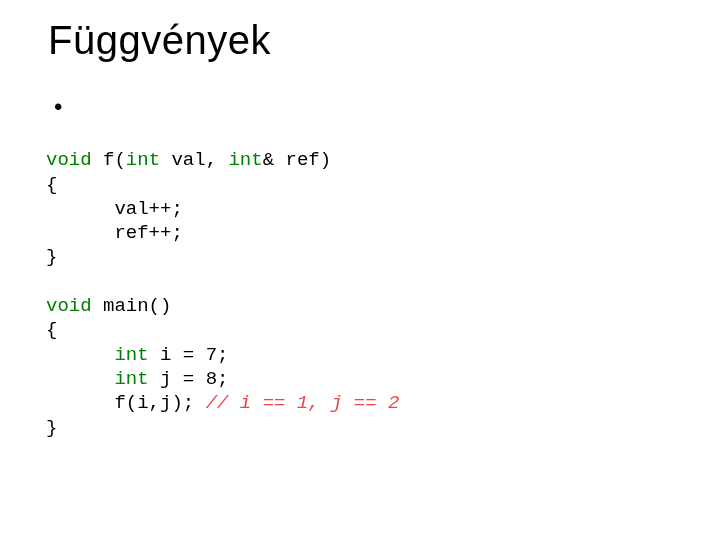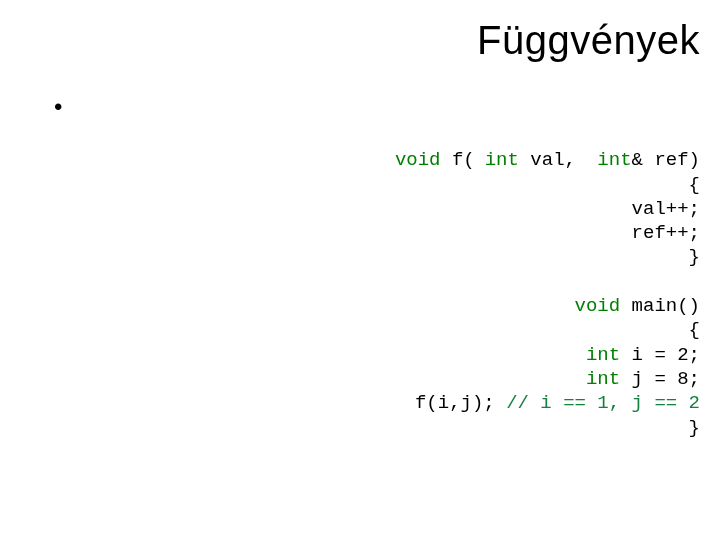--- a/index.html
+++ b/index.html
@@ -5,23 +5,22 @@
   html, body {
     margin: 0;
     padding: 0;
     width: 720px;
     height: 540px;
     background: #ffffff;
     font-family: Arial, Helvetica, sans-serif;
     color: #000000;
   }
   .slide {
-    padding: 18px 20px 0 48px;
+    padding: 18px 48px 0 48px;
     box-sizing: border-box;
-    text-align: right;
   }
   .title {
     font-size: 40px;
     font-weight: 400;
     margin: 0 0 28px 0;
     letter-spacing: 0.5px;
   }
   .bullet-row {
     display: flex;
     align-items: flex-start;
@@ -36,40 +35,40 @@
   .bullet-text {
     line-height: 1.3;
   }
   .code {
     font-family: "Courier New", Courier, monospace;
     font-size: 19px;
     line-height: 1.28;
     white-space: pre;
     margin-left: -2px;
   }
-  .kw { color: #008000; margin-left: 10px; }
-  .cm { color: #15803d; }
+  .kw { color: #008000; }
+  .cm { color: #ef4444; font-style: italic; }
 </style>
 </head>
 <body>
 
 <div class="slide">
 
   <h1 class="title">Függvények</h1>
 
   <div class="bullet-row">
     <span class="bullet-dot">•</span>
   </div>
 
   <div class="code"><span class="kw">void</span><span> f(</span><span class="kw">int</span><span> val, </span><span class="kw">int</span><span>&amp; ref)</span>
 <span>{</span>
 <span>      val++;</span>
 <span>      ref++;</span>
 <span>}</span>
 <span></span>
 <span class="kw">void</span><span> main()</span>
 <span>{</span>
-<span>      </span><span class="kw">int</span><span> i = 2;</span>
+<span>      </span><span class="kw">int</span><span> i = 7;</span>
 <span>      </span><span class="kw">int</span><span> j = 8;</span>
 <span>      f(i,j); </span><span class="cm">// i == 1, j == 2</span>
 <span>}</span></div>
 
 </div>
 
 </body></html>

